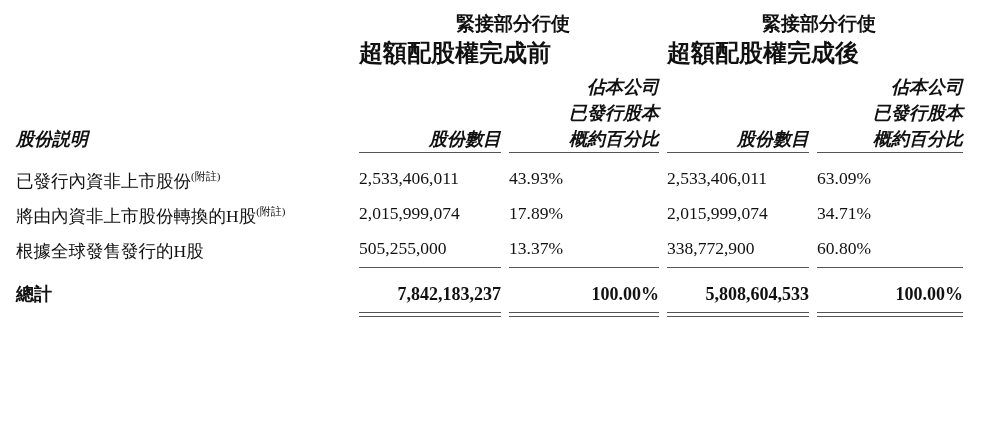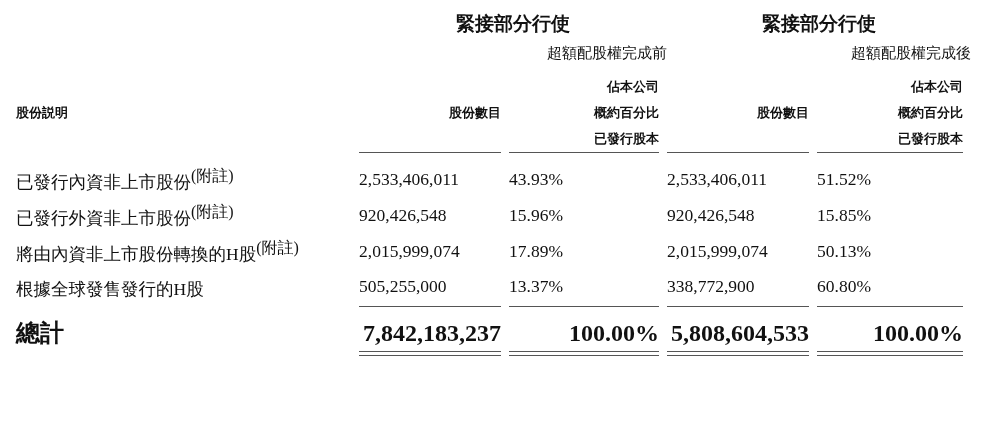--- a/index.html
+++ b/index.html
@@ -34,33 +34,34 @@
 
   .grp-head td {
     text-align: center;
     font-weight: bold;
     font-size: 19px;
     line-height: 28px;
     padding: 0;
   }
   .grp-head td.spacer { }
   .grp-line2 td {
-    text-align: right;
-    font-weight: normal;
-    font-size: 15px;
+    text-align: left;
+    font-weight: bold;
+    font-size: 24px;
     line-height: 30px;
     padding: 0 0 6px 0;
   }
   .sub-head td {
     text-align: right;
     font-weight: bold;
-    font-size: 13px;
+    font-size: 18px;
     line-height: 26px;
     padding: 0 8px 0 0;
     vertical-align: bottom;
+    font-style: italic;
   }
   .sub-head td.desc {
     text-align: left;
     padding-left: 2px;
   }
   .sub-head td.blank { }
 
   .head-rule td {
     padding: 0;
     height: 1px;
@@ -78,29 +79,29 @@
     padding: 0 8px 0 0;
     text-align: left;
     white-space: nowrap;
   }
   tr.data td.desc {
     text-align: left;
     padding-left: 2px;
     padding-right: 0;
   }
   .note {
-    font-size: 16px;
+    font-size: 11px;
     vertical-align: super;
   }
   tr.spacer-row td {
     height: 8px;
     padding: 0;
   }
   tr.total td {
-    font-size: 24px;
+    font-size: 18px;
     font-weight: bold;
     line-height: 34px;
     padding: 0 8px 0 0;
     text-align: right;
     white-space: nowrap;
   }
   tr.total td.desc {
     text-align: left;
     padding-left: 2px;
   }
@@ -141,33 +142,33 @@
       </tr>
 
       <tr class="sub-head">
         <td class="desc blank"></td>
         <td class="blank"></td>
         <td>佔本公司</td>
         <td class="blank"></td>
         <td>佔本公司</td>
       </tr>
       <tr class="sub-head">
+        <td class="desc blank"></td>
+        <td class="blank"></td>
+        <td>已發行股本</td>
+        <td class="blank"></td>
+        <td>已發行股本</td>
+      </tr>
+      <tr class="sub-head">
         <td class="desc">股份説明</td>
         <td>股份數目</td>
         <td>概約百分比</td>
         <td>股份數目</td>
         <td>概約百分比</td>
       </tr>
-      <tr class="sub-head">
-        <td class="desc blank"></td>
-        <td class="blank"></td>
-        <td>已發行股本</td>
-        <td class="blank"></td>
-        <td>已發行股本</td>
-      </tr>
 
       <tr class="head-rule">
         <td>
             <div class="rule none"></div>
           </td>
         <td>
             <div class="rule"></div>
           </td>
         <td>
             <div class="rule"></div>
@@ -181,35 +182,28 @@
       </tr>
       <tr class="spacer-row">
         <td colspan="5"></td>
       </tr>
 
       <tr class="data">
         <td class="desc"><span>已發行內資非上市股份</span><span class="note">(附註)</span></td>
         <td>2,533,406,011</td>
         <td>43.93%</td>
         <td>2,533,406,011</td>
-        <td>51.52%</td>
-      </tr>
-      <tr class="data">
-        <td class="desc"><span>已發行外資非上市股份</span><span class="note">(附註)</span></td>
-        <td>920,426,548</td>
-        <td>15.96%</td>
-        <td>920,426,548</td>
-        <td>15.85%</td>
+        <td>63.09%</td>
       </tr>
       <tr class="data">
         <td class="desc"><span>將由內資非上市股份轉換的H股</span><span class="note">(附註)</span></td>
         <td>2,015,999,074</td>
         <td>17.89%</td>
         <td>2,015,999,074</td>
-        <td>50.13%</td>
+        <td>34.71%</td>
       </tr>
       <tr class="data">
         <td class="desc"><span>根據全球發售發行的H股</span><span class="note"></span></td>
         <td>505,255,000</td>
         <td>13.37%</td>
         <td>338,772,900</td>
         <td>60.80%</td>
       </tr>
 
       <tr class="rule-row-thin">

